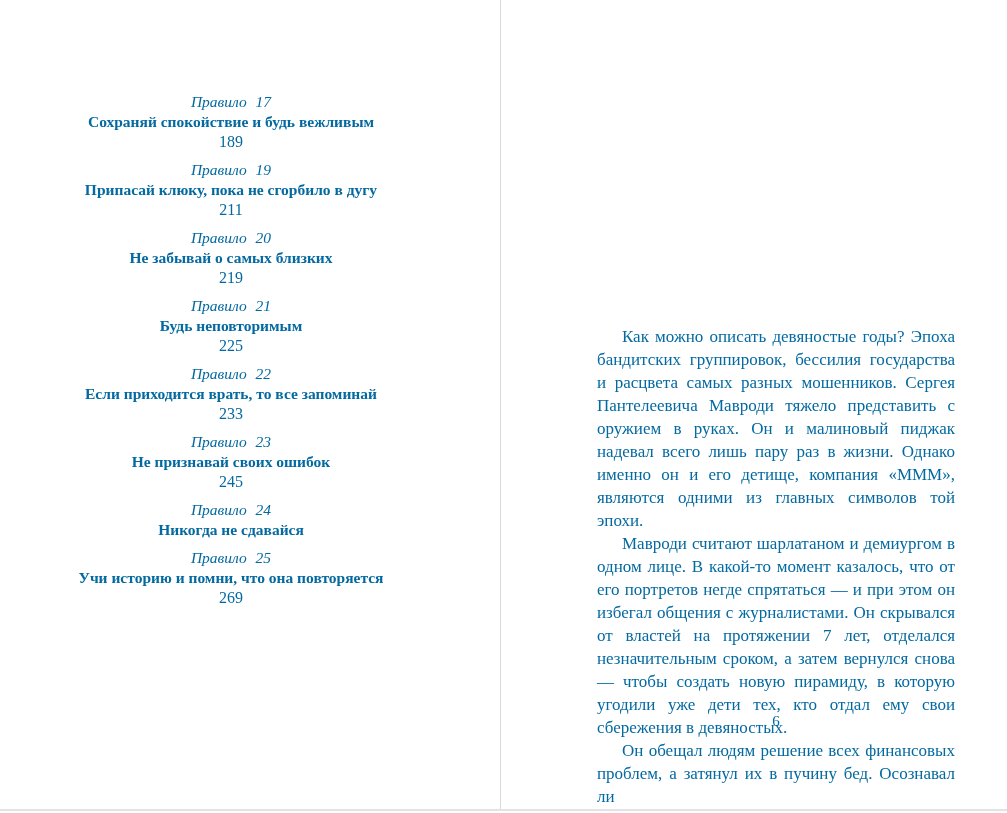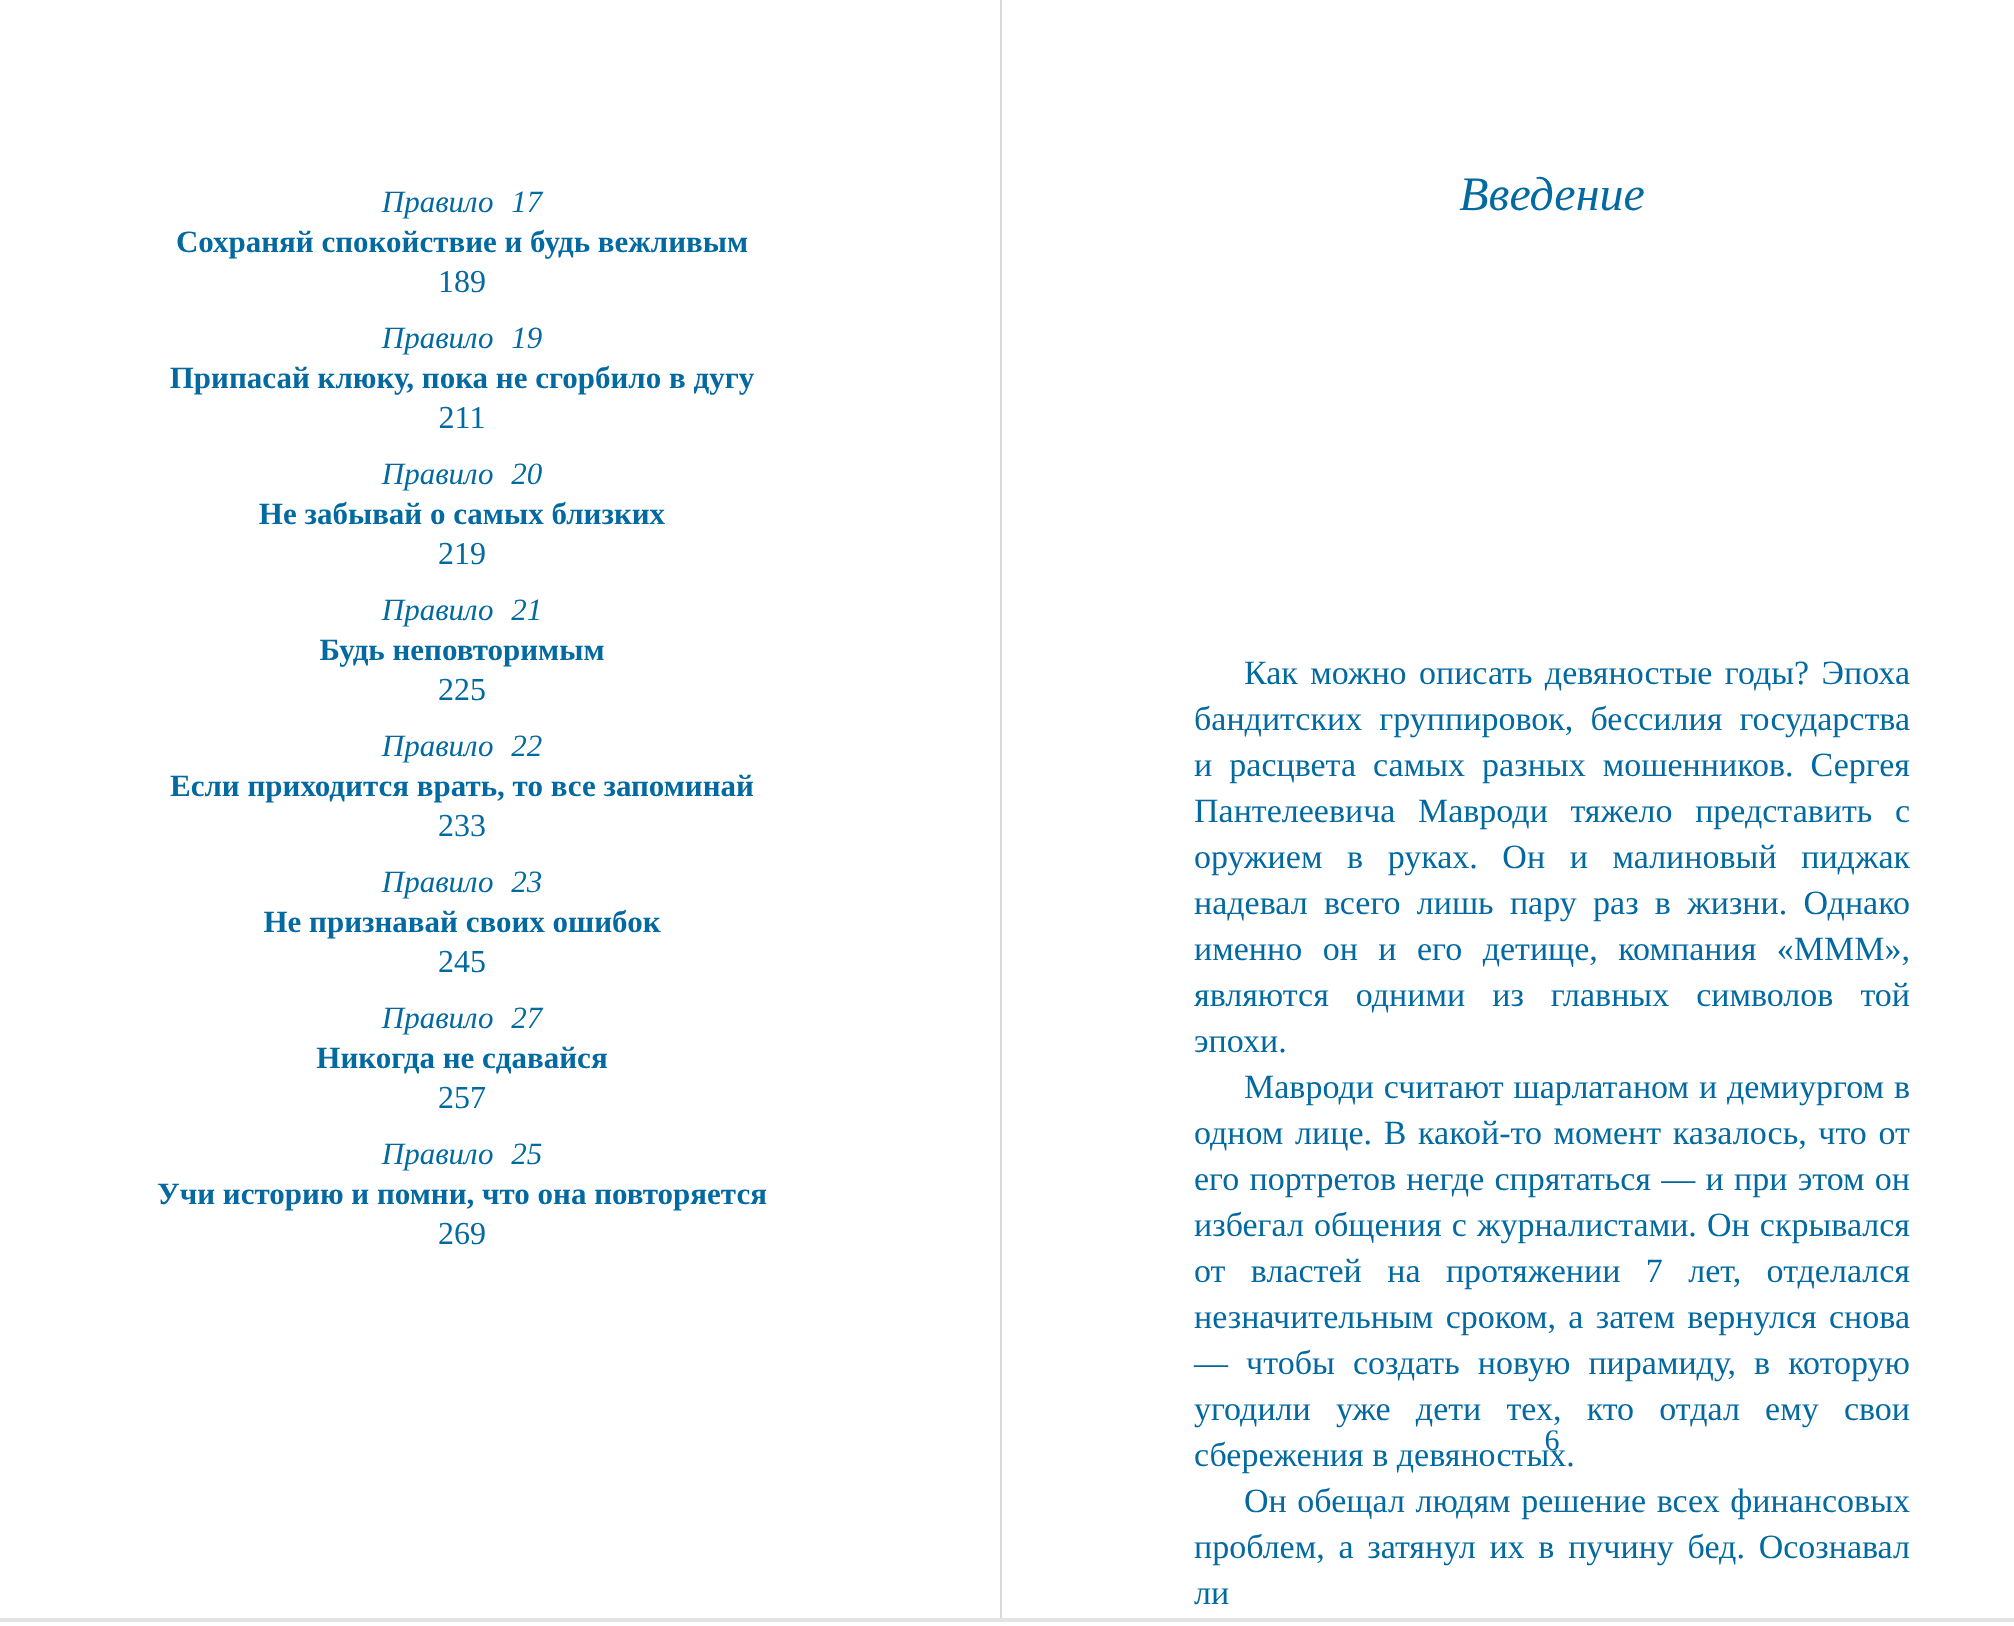--- a/index.html
+++ b/index.html
@@ -66,36 +66,34 @@
           <div class="toc-rule">Правило 22</div>
           <div class="toc-title">Если приходится врать, то все запоминай</div>
           <div class="toc-page">233</div>
         </div>
         <div class="toc-entry">
           <div class="toc-rule">Правило 23</div>
           <div class="toc-title">Не признавай своих ошибок</div>
           <div class="toc-page">245</div>
         </div>
         <div class="toc-entry">
-          <div class="toc-rule">Правило 27</div>
+          <div class="toc-rule">Правило 24</div>
           <div class="toc-title">Никогда не сдавайся</div>
-          <div class="toc-page">257</div>
         </div>
         <div class="toc-entry">
           <div class="toc-rule">Правило 25</div>
           <div class="toc-title">Учи историю и помни, что она повторяется</div>
           <div class="toc-page">269</div>
         </div>
       </div>
   </div>
 
   <div class="divider"></div>
 
   <div class="page right">
-    <h1 class="chapter-heading">Введение</h1>
     <div class="body-text" id="body-text">
         <p lang="ru">Как можно описать девяностые годы? Эпоха бандитских группировок, бессилия государства и расцвета самых разных мошенников. Сергея Пантелеевича Мавроди тяжело представить с оружием в руках. Он и малиновый пиджак надевал всего лишь пару раз в жизни. Однако именно он и его детище, компания «МММ», являются одними из главных символов той эпохи.</p>
         <p lang="ru">Мавроди считают шарлатаном и демиургом в одном лице. В какой-то момент казалось, что от его портретов негде спрятаться — и при этом он избегал общения с журналистами. Он скрывался от властей на протяжении 7 лет, отделался незначительным сроком, а затем вернулся снова — чтобы создать новую пирамиду, в которую угодили уже дети тех, кто отдал ему свои сбережения в девяностых.</p>
         <p lang="ru">Он обещал людям решение всех финансовых проблем, а затянул их в пучину бед. Осознавал ли</p>
       </div>
     <div class="page-number">6</div>
   </div>
 
   <div class="bottom-edge"></div>
 </div>

